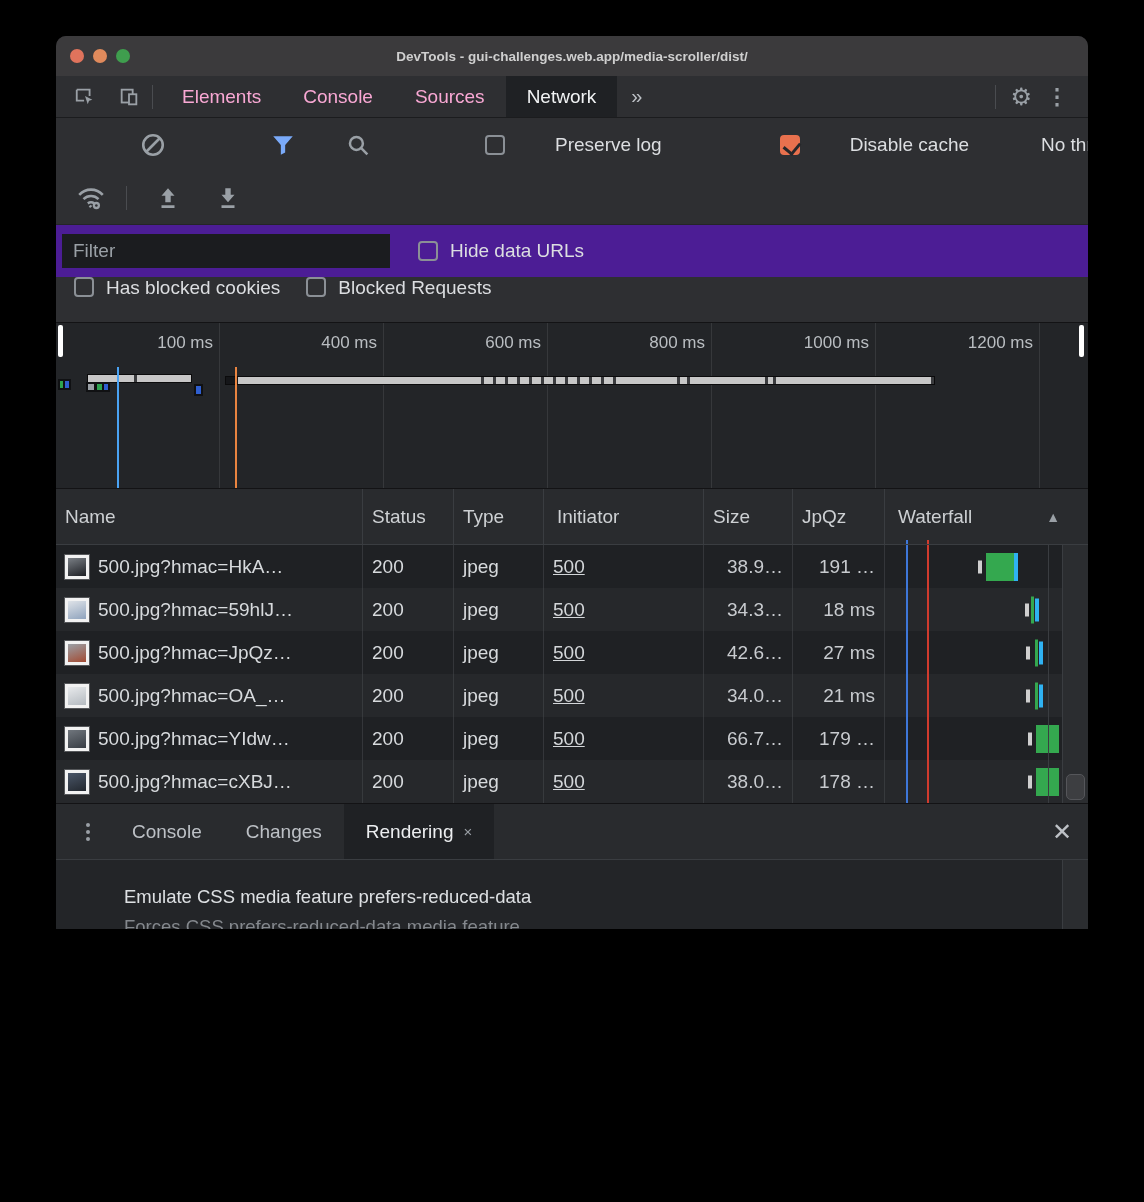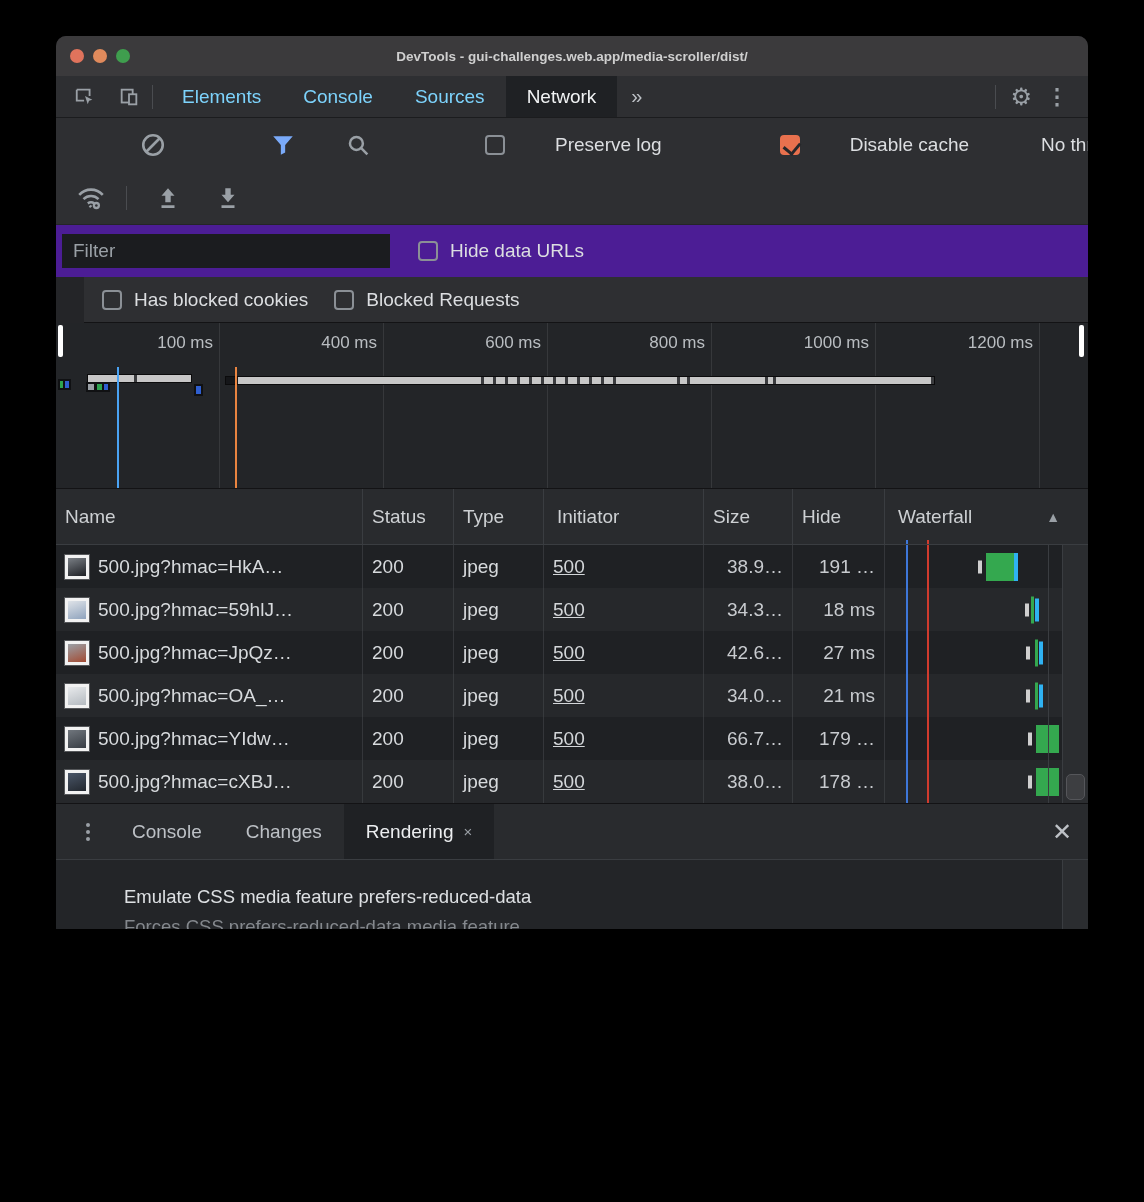--- a/index.html
+++ b/index.html
@@ -12,21 +12,21 @@
   
   .titlebar { height:40px; background:#3b3a3c; display:flex; align-items:center; position:relative; }
   .lights { position:absolute; left:14px; top:0; height:40px; display:flex; align-items:center; gap:9px; }
   .light { width:14px; height:14px; border-radius:50%; }
   .title-text { width:100%; text-align:center; color:#cfcfcf; font-size:13.5px; font-weight:bold; }
 
   
   .maintabs { height:42px; background:#2e2f32; display:flex; align-items:stretch; border-bottom:1px solid #1b1c1e; position:relative; }
   .tool-icons { display:flex; align-items:center; padding-left:14px; gap:14px; }
   .vdiv { width:1px; height:24px; background:#4a4c50; align-self:center; margin:0 8px; }
-  .tab { display:flex; align-items:center; padding:0 21px; color:#7dd3fc; font-size:19px; cursor:default; }
+  .tab { display:flex; align-items:center; padding:0 21px; color:#f9a8d4; font-size:19px; cursor:default; }
   .tab.active { background:#1f2124; color:#f1f3f4; }
   .tab-more { display:flex; align-items:center; color:#bdc1c6; font-size:20px; padding:0 14px; }
   .maintabs-right { position:absolute; right:0; top:0; height:41px; display:flex; align-items:center; gap:6px; padding-right:12px; }
   .gear { color:#9aa0a6; font-size:24px; line-height:1; }
   .kebab { color:#9aa0a6; font-size:22px; font-weight:bold; padding:0 8px; letter-spacing:0; }
 
   
   .nettb { height:54px; background:#2e2f32; display:flex; align-items:center; padding-left:20px;gap:38px; }
   .nettb2 { height:53px; background:#2e2f32; display:flex; align-items:center; padding-left:20px; border-bottom:1px solid #242528; }
   .rec { width:26px; height:26px; border-radius:50%; background:#e2694c; box-shadow:0 0 0 3px #26272a inset; margin-right:26px; }
@@ -39,21 +39,21 @@
   .ddarrow { color:#9aa0a6; font-size:15px; margin-left:26px; }
 
   
   .filterrow { height:52px; background:#4c1d95; display:flex; align-items:center; padding-left:6px; }
   .filter-input { width:328px; height:34px; background:#1b1c1f; border:1px solid #1b1c1f; color:#dcdee1;
       font-size:19px; padding:0 10px; outline:none; font-family:inherit; }
   .filter-input::placeholder { color:#9aa0a6; }
   .pillsrow { height:45px; background:#2e2f32; display:flex; align-items:center; padding-left:10px; }
   .pill { color:#c4c8cc; font-size:19px; padding:3px 8px; margin-right:10px; border-radius:7px; white-space:nowrap; }
   .pill.active { background:#5f6368; color:#ffffff; }
-  .checksrow { height:46px; background:#2e2f32; display:flex; align-items:center; padding-left:18px; border-bottom:1px solid #131315;margin-left:28px; }
+  .checksrow { height:46px; background:#2e2f32; display:flex; align-items:flex-start; padding-left:18px; border-bottom:1px solid #131315; }
 
   
   .overview { position:relative; height:166px; background:#232528; border-bottom:1px solid #131315; overflow:hidden; }
   .ov-grid { position:absolute; top:0; bottom:0; width:1px; background:#36383b; }
   .ov-label { position:absolute; top:10px; width:120px; text-align:right; color:#b9bdc1; font-size:17px; }
   .ov-handle { position:absolute; top:2px; width:5px; height:32px; background:#fff; border-radius:2px; }
   .ov-line { position:absolute; top:44px; bottom:0; width:2px; }
   .ov-bar { position:absolute; background:#c7c7c7; border:1px solid #0b0b0c; }
   .ov-head { position:absolute; left:0; top:0; bottom:0; background:#151619; }
   .ov-notch { position:absolute; top:0; bottom:0; width:3px; background:#3a3b3e; }
@@ -275,21 +275,21 @@
         <div class="ov-line" style="left: 61px; background: rgb(74, 163, 244);"></div>
         <div class="ov-line" style="left: 179px; background: rgb(233, 132, 64);"></div>
       </div>
 
     <div class="thead" id="thead">
         <div class="th">Name</div>
         <div class="th">Status</div>
         <div class="th">Type</div>
         <div class="th">Initiator</div>
         <div class="th">Size</div>
-        <div class="th">Hide</div>
+        <div class="th">JpQz</div>
         <div class="th">Waterfall<span class="sortarrow">▲</span><div class="hmark" style="left: 21px; background: rgb(62, 119, 217);"></div><div class="hmark" style="left: 42px; background: rgb(208, 59, 46);"></div></div>
       </div>
 
     <div class="rows" id="rows">
         <div class="row">
           <div class="td">
             <span class="thumb" style="background: linear-gradient(160deg, rgb(122, 127, 133), rgb(29, 31, 36));"></span>
             <span>500.jpg?hmac=HkA…</span>
           </div>
           <div class="td">200</div>

